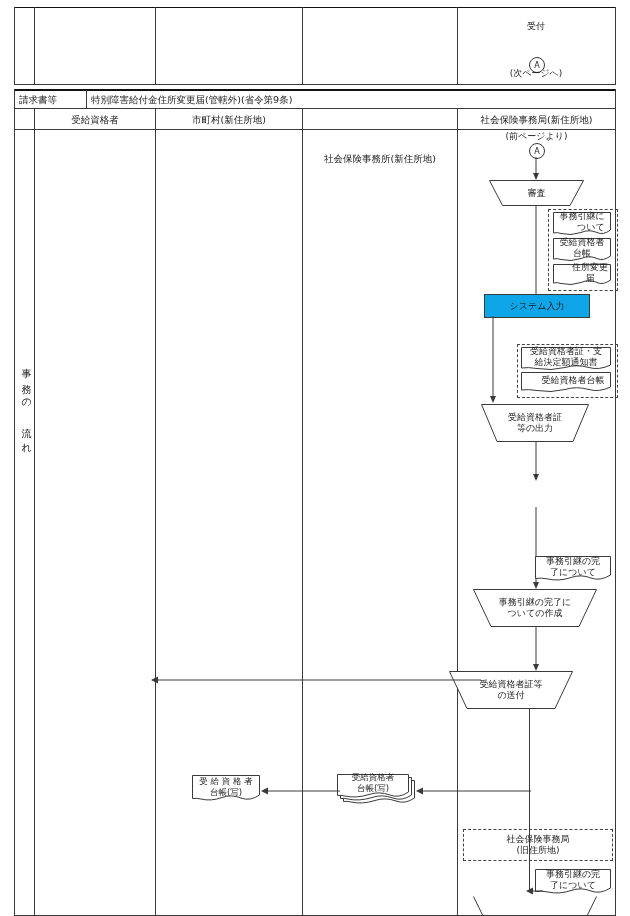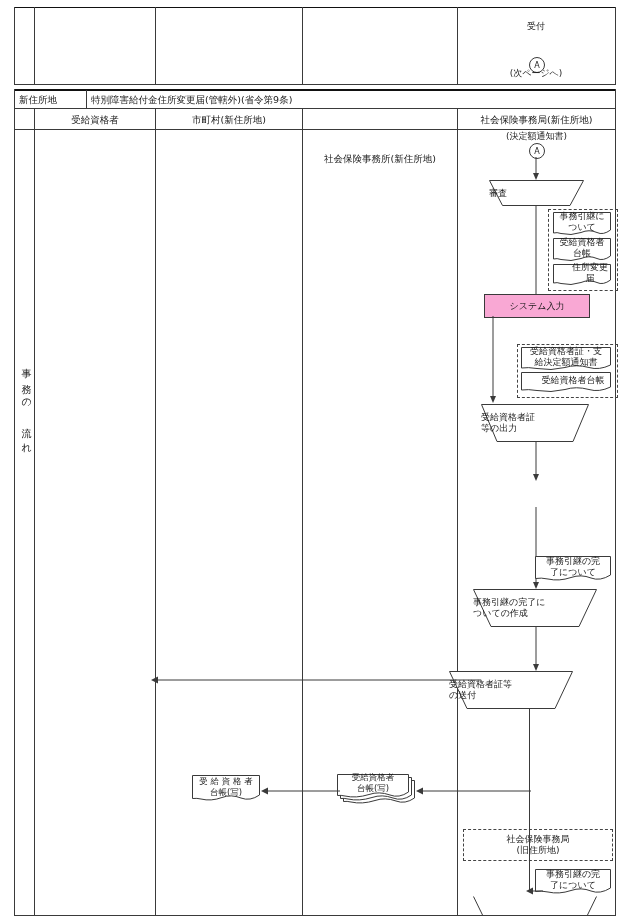--- a/index.html
+++ b/index.html
@@ -22,26 +22,26 @@
   .tc{position:absolute;text-align:center;font-size:9px;line-height:11px;}
   .hdr{font-size:9.5px;}
   .vtext{
     position:absolute;writing-mode:vertical-rl;text-orientation:upright;
     font-size:10px;letter-spacing:16px;line-height:1;
   }
   .trap-o{position:absolute;}
   .trap-o svg{display:block;}
   .trap-lbl{
     position:absolute;left:0;right:0;top:50%;transform:translateY(-50%);
-    text-align:left;font-size:9px;line-height:11px;
+    text-align:center;font-size:9px;line-height:11px;
   }
 
   
   .rect{
-    position:absolute;border:1px solid #3a3a3a;background:#f9a8d4;
+    position:absolute;border:1px solid #3a3a3a;background:#0ea5e9;
     display:flex;align-items:center;justify-content:center;text-align:center;
     font-size:9px;line-height:11px;
   }
 
   
   .doc{position:absolute;}
   .doc svg{position:absolute;left:0;top:0;}
   .doc .dl{
     position:absolute;left:0;right:0;top:0;bottom:5px;
     display:flex;align-items:center;justify-content:center;
@@ -87,21 +87,21 @@
     <span>A</span>
   </div>
   <div class="tc" style="left:457px;top:68px;width:158px;">(次ページへ)</div>
 
   <div class="ln hl thick abs" style="left:14px;top:89px;width:602px;height:2px;"></div>
   <div class="ln vl abs" style="left:14px;top:89px;width:1px;height:19px;"></div>
   <div class="ln vl abs" style="left:86px;top:90px;width:1px;height:18px;"></div>
   <div class="ln vl abs" style="left:615px;top:89px;width:1px;height:19px;"></div>
   <div class="ln hl abs" style="left:14px;top:108px;width:602px;height:1px;"></div>
 
-  <div class="t hdr" style="left:19px;top:94px;">新住所地</div>
+  <div class="t hdr" style="left:19px;top:94px;">請求書等</div>
   <div class="t hdr" style="left:91px;top:94px;">特別障害給付金住所変更届(管轄外)(省令第9条)</div>
 
   <div class="ln vl abs" style="left:14px;top:108px;width:1px;height:21px;"></div>
   <div class="ln vl abs" style="left:34px;top:108px;width:1px;height:21px;"></div>
   <div class="ln vl abs" style="left:155px;top:108px;width:1px;height:21px;"></div>
   <div class="ln vl abs" style="left:302px;top:108px;width:1px;height:21px;"></div>
   <div class="ln vl abs" style="left:457px;top:108px;width:1px;height:21px;"></div>
   <div class="ln vl abs" style="left:615px;top:108px;width:1px;height:21px;"></div>
   <div class="ln hl abs" style="left:14px;top:129px;width:602px;height:1px;"></div>
 
@@ -112,21 +112,21 @@
 
   <div class="ln vl abs" style="left:14px;top:129px;width:1px;height:787px;"></div>
   <div class="ln vl abs" style="left:34px;top:129px;width:1px;height:787px;"></div>
   <div class="ln vl abs" style="left:155px;top:129px;width:1px;height:787px;"></div>
   <div class="ln vl abs" style="left:302px;top:129px;width:1px;height:787px;"></div>
   <div class="ln vl abs" style="left:457px;top:129px;width:1px;height:787px;"></div>
   <div class="ln vl abs" style="left:615px;top:129px;width:1px;height:787px;"></div>
 
   <div class="vtext" style="left:17px;top:360px;width:14px;">事務の流れ</div>
 
-  <div class="tc" style="left:458px;top:131px;width:157px;">(決定額通知書)</div>
+  <div class="tc" style="left:458px;top:131px;width:157px;">(前ページより)</div>
   <div class="circ" style="left:529px;top:143px;width:14px;height:14px;">
     <span>A</span>
   </div>
 
   <div class="arr" style="left:529px;top:157px;">
     <svg width="14" height="24">
         <line x1="7" y1="0" x2="7" y2="18" stroke="#3a3a3a" stroke-width="1"></line>
         <polygon points="7,23 4,16 10,16" fill="#3a3a3a"></polygon>
       </svg>
   </div>
@@ -144,21 +144,21 @@
         <polygon points="7,95 4,88 10,88" fill="#3a3a3a"></polygon>
       </svg>
   </div>
 
   <div class="dgrp" style="left:548px;top:209px;width:68px;height:80px;"></div>
 
   <div class="doc" style="left:553px;top:212px;width:58px;height:24px;">
     <svg width="58" height="24">
         <path d="M0.5,0.5 L57.5,0.5 L57.5,18 Q50,23.5 44,20.5 Q36,17 28,20.5 Q18,24 8,21.5 Q4,20 0.5,21 Z" fill="#fff" stroke="#3a3a3a" stroke-width="1"></path>
       </svg>
-    <div class="dl" style="white-space:pre-line;">事務引継に
+    <div class="dl" style="white-space:pre-line;text-align:right;">事務引継に
 ついて</div>
   </div>
 
   <div class="doc" style="left:553px;top:238px;width:58px;height:24px;">
     <svg width="58" height="24">
         <path d="M0.5,0.5 L57.5,0.5 L57.5,18 Q50,23.5 44,20.5 Q36,17 28,20.5 Q18,24 8,21.5 Q4,20 0.5,21 Z" fill="#fff" stroke="#3a3a3a" stroke-width="1"></path>
       </svg>
     <div class="dl" style="white-space:pre-line;">受給資格者
 台帳</div>
   </div>

